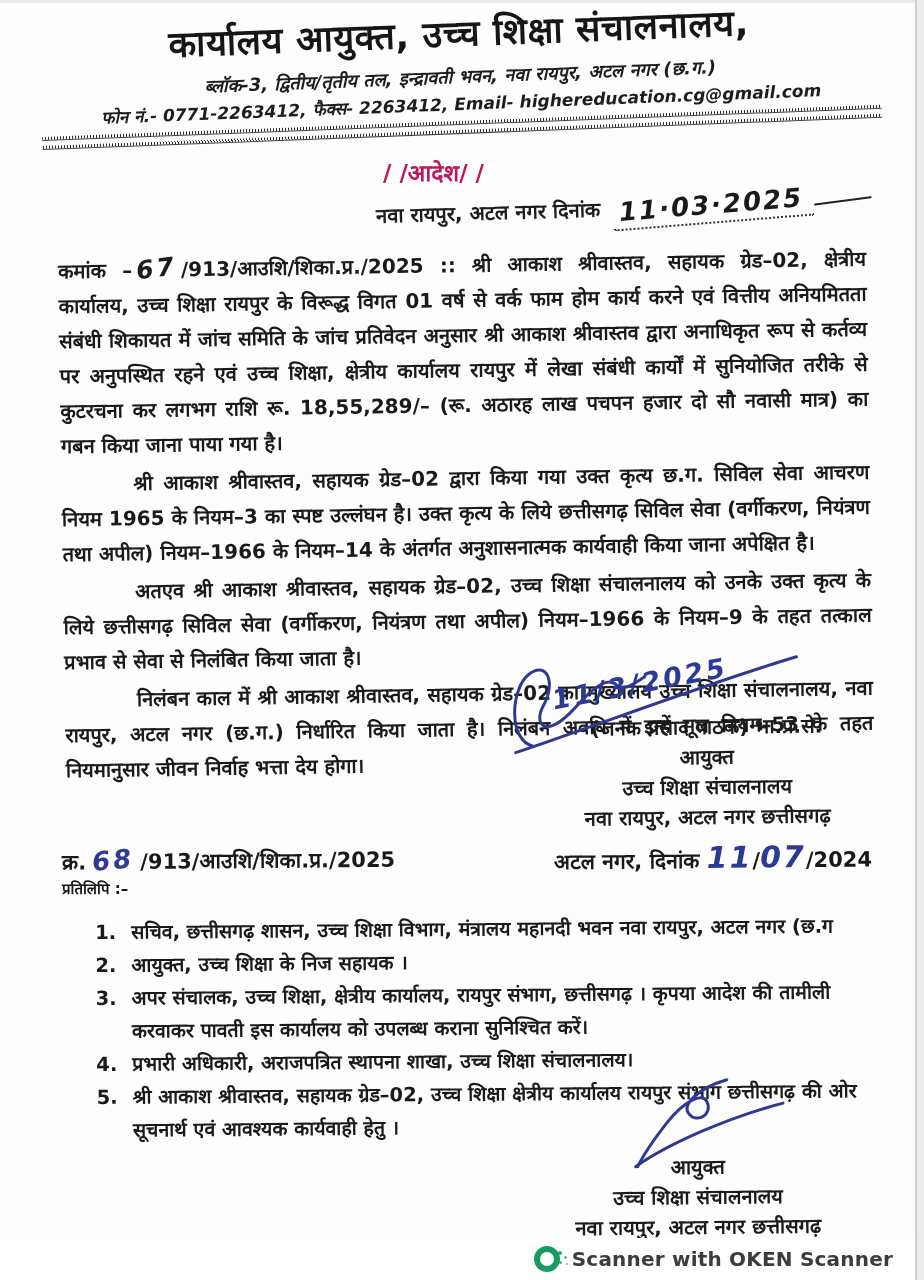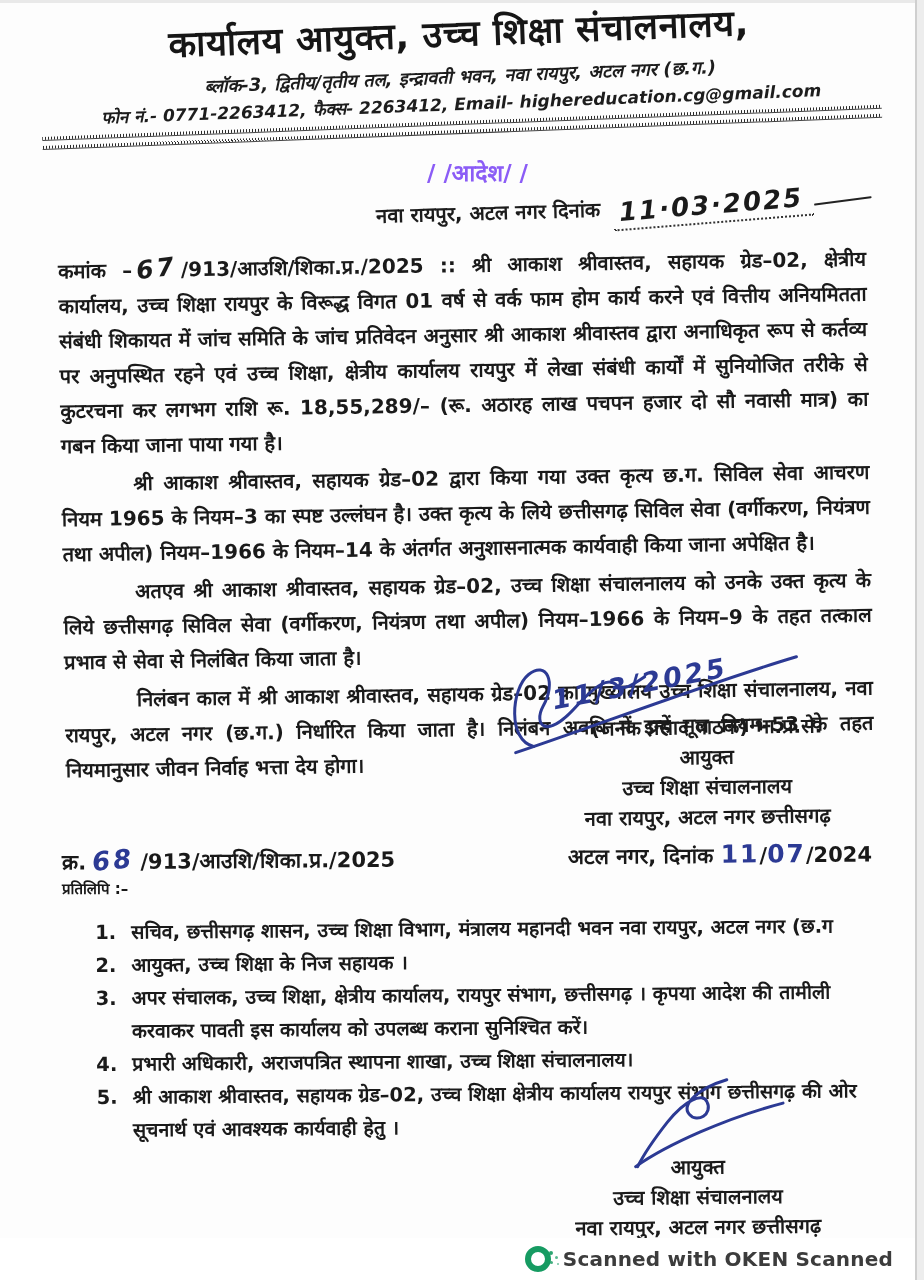--- a/index.html
+++ b/index.html
@@ -29,21 +29,21 @@
   .header-rule {
     height:4px; margin-top:6px;
     background:repeating-linear-gradient(90deg,#2a2a2a 0 1px,transparent 1px 3px);
     border-bottom:1px solid #444;
   }
   .header-rule.second { margin-top:5px; }
 
   
   .order-title {
     position:absolute; top:156px; left:383px;
-    font-size:23px; font-weight:700; color:#8b5cf6;margin-left:44px;
+    font-size:23px; font-weight:700; color:#be185d;
   }
   .place-date {
     position:absolute; top:192px; right:52px;
     font-size:20px; font-weight:700; color:#1c1c1c;
     transform:rotate(-1.6deg); white-space:nowrap;
   }
   .hand { font-style:italic; letter-spacing:2px; }
   .hand-date-top {
     display:inline-block; font-size:26px; color:#1a1a1a;
     border-bottom:2px dotted #333; padding:0 10px 2px 6px;
@@ -84,21 +84,21 @@
 
   .ref-row {
     position:absolute; top:842px; left:62px; width:810px;
     display:flex; justify-content:space-between;
     font-size:21px; font-weight:700; color:#191919; transform:rotate(-0.5deg);
   }
   .hand-num-blue {
     display:inline-block; font-size:26px; font-style:italic;
     letter-spacing:3px; transform:rotate(-5deg); color:#2c3a94; padding:0 6px;
   }
-  .hand-blue { letter-spacing:2px; color:#2c3a94; font-size:25px; }
+  .hand-blue { font-style:italic; letter-spacing:2px; color:#2c3a94; font-size:30px; }
   .copy-heading {
     position:absolute; top:878px; left:62px;
     font-size:15px; font-weight:700; color:#191919;
   }
 
   
   .copies {
     position:absolute; top:916px; left:95px; width:790px;
     transform:rotate(-0.5deg); transform-origin:left top;
     font-size:19.5px; line-height:33px; font-weight:600; color:#1a1a1a;
@@ -223,15 +223,15 @@
   <div class="footer">
     <span class="oken-logo">
       <span class="oken-ring"></span>
       <span class="oken-dots">
           <i></i>
           <i></i>
           <i></i>
           <i></i>
         </span>
     </span>
-    <span class="footer-text">Scanned with OKEN Scanned</span>
+    <span class="footer-text">Scanner with OKEN Scanner</span>
   </div>
 </div>
 
 </body></html>

